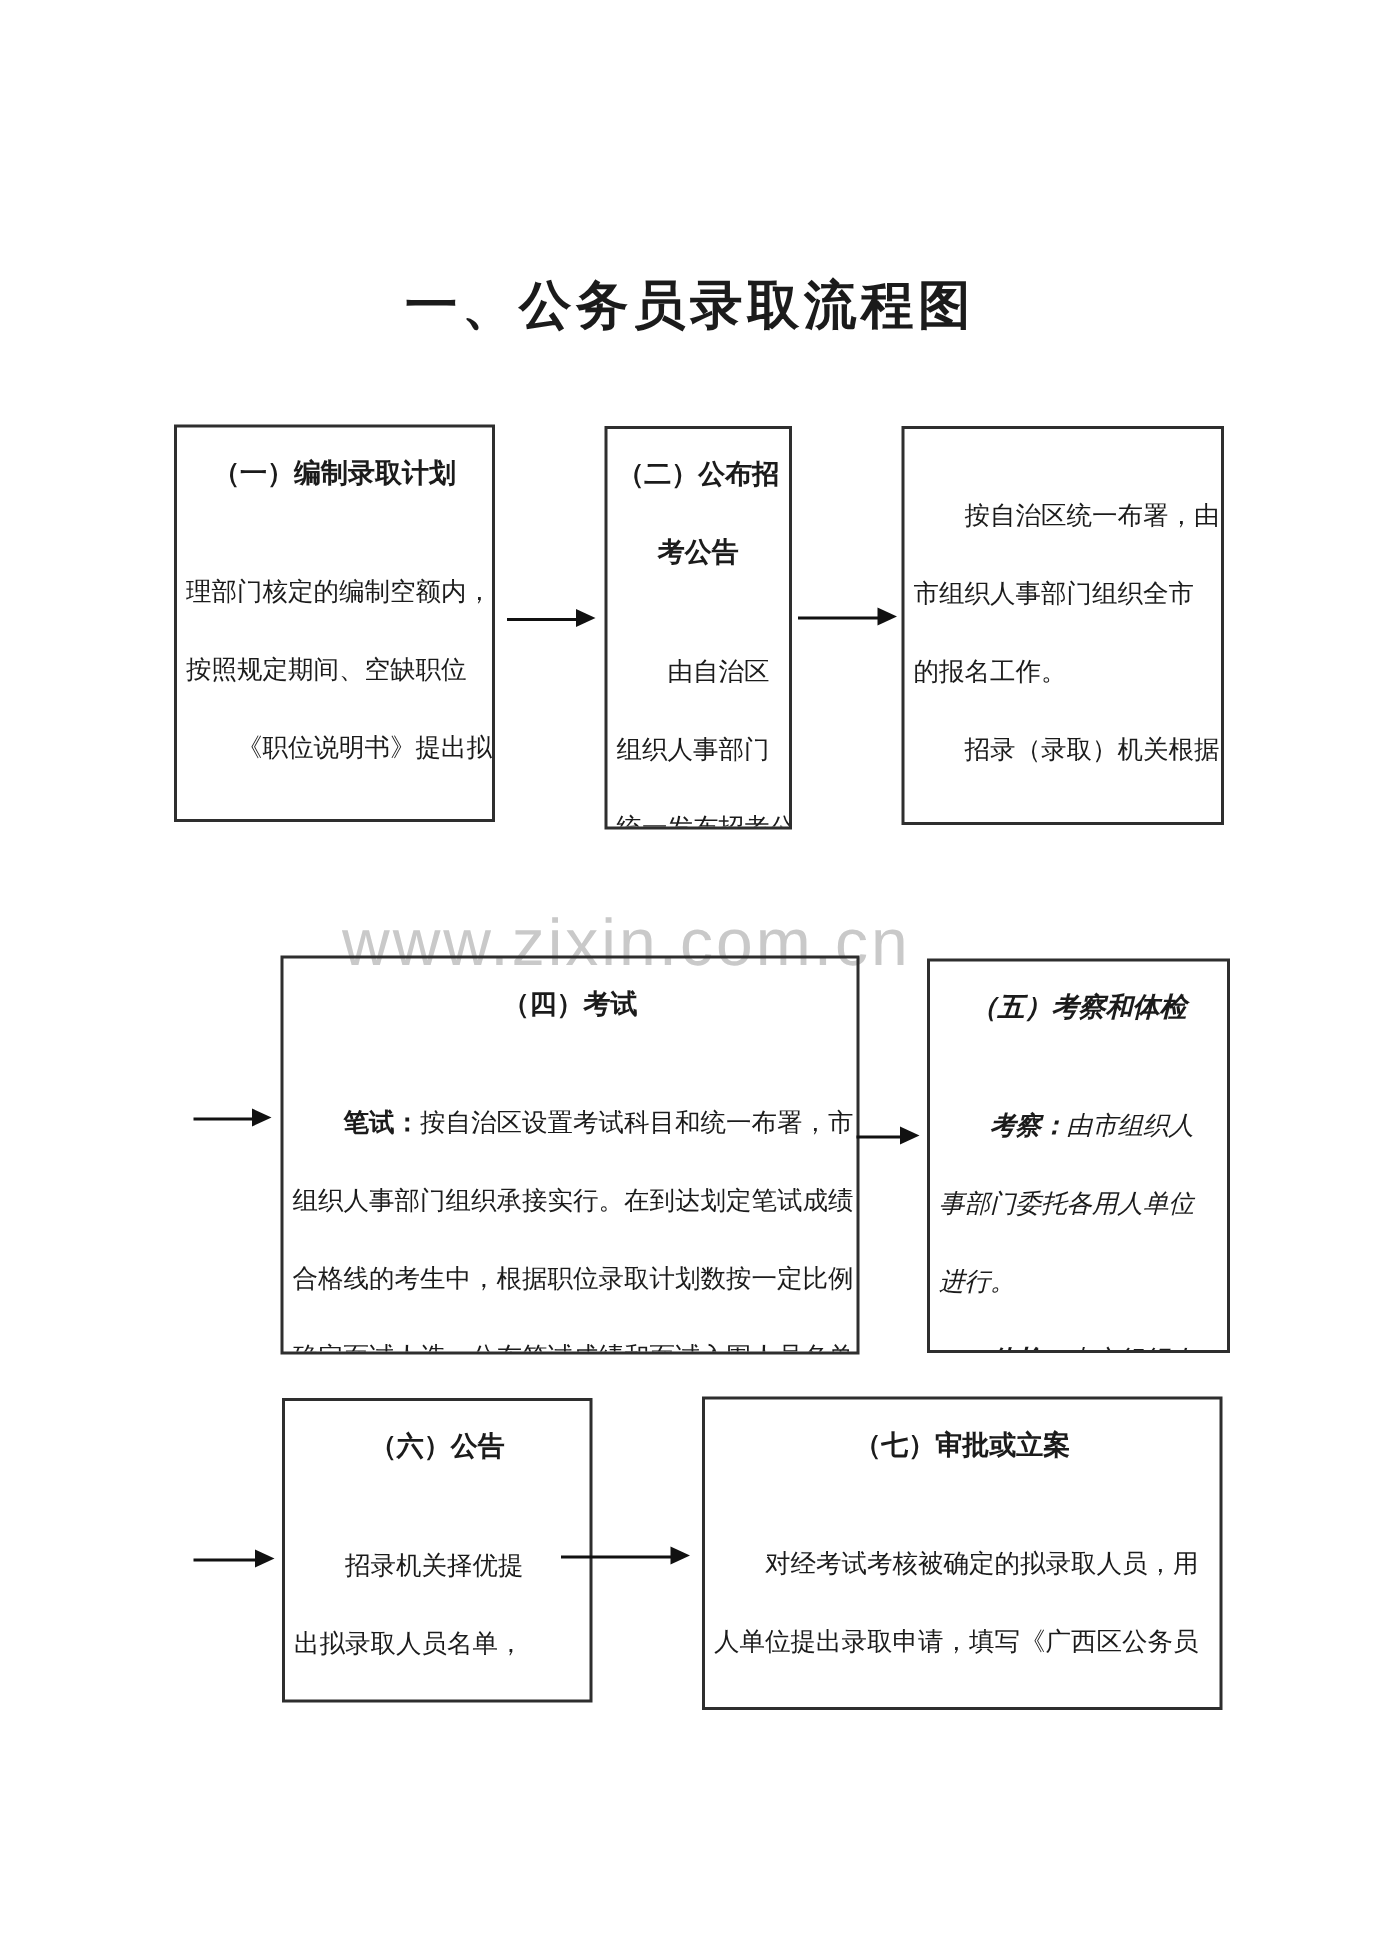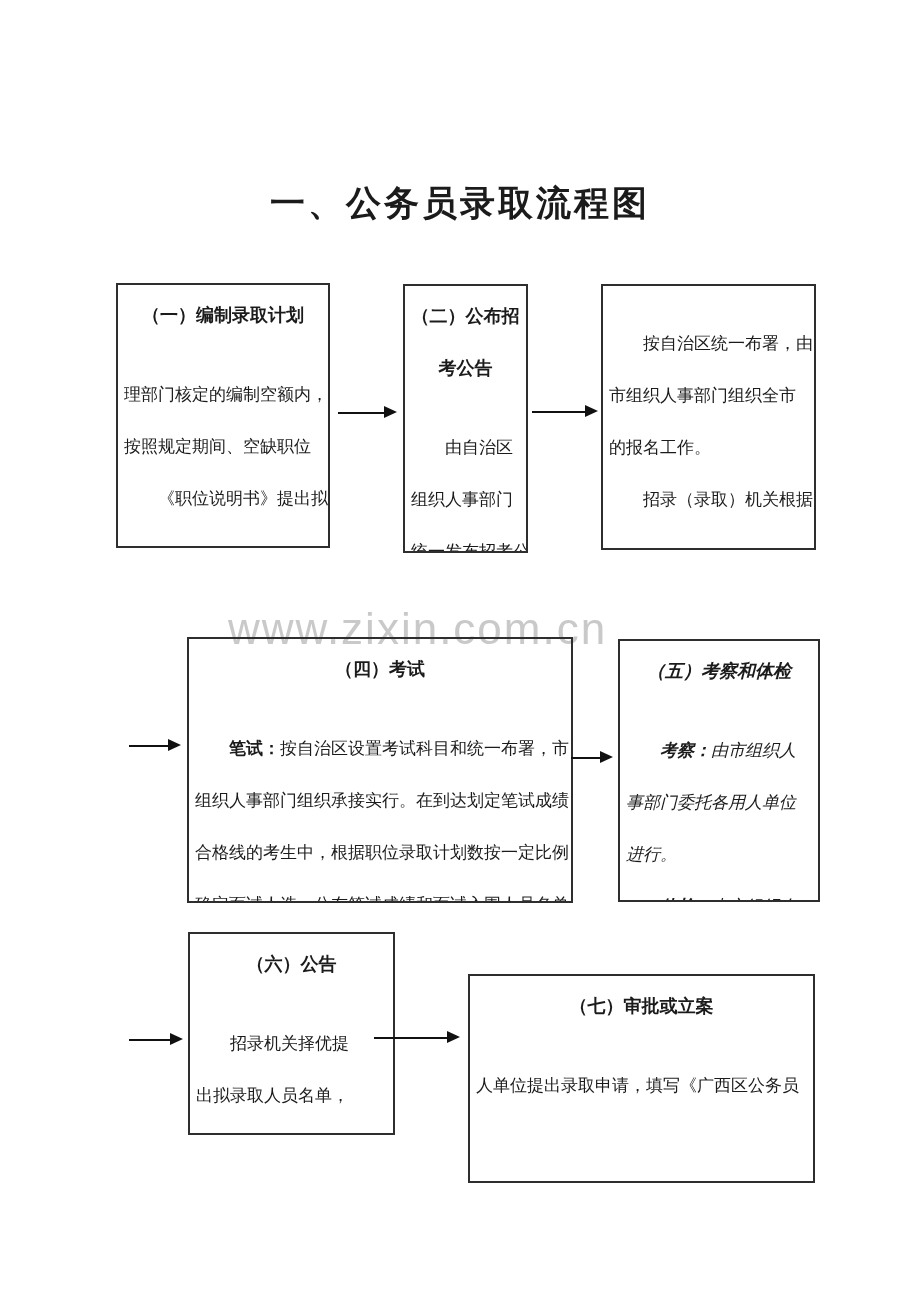--- a/index.html
+++ b/index.html
@@ -26,21 +26,21 @@
   .ln{font-size:17px;line-height:52px;white-space:nowrap;}
   .ln b{font-weight:bold;}
   .ind{text-indent:34px;}
   
   .b1{left:116px;top:283px;width:214px;height:265px;}
   .b2{left:403px;top:284px;width:125px;height:269px;}
   .b3{left:601px;top:284px;width:215px;height:266px;}
   .b4{left:187px;top:637px;width:386px;height:266px;}
   .b5{left:618px;top:639px;width:202px;height:263px;font-style:italic;}
   .b6{left:188px;top:932px;width:207px;height:203px;}
-  .b7{left:468px;top:931px;width:347px;height:209px;margin-top:43px;}
+  .b7{left:468px;top:931px;width:347px;height:209px;}
   
   .ar{position:absolute;height:2px;background:#111;z-index:1;}
   .ar::after{
     content:"";position:absolute;right:-12px;top:-6px;width:0;height:0;
     border-left:13px solid #111;border-top:6px solid transparent;border-bottom:6px solid transparent;
   }
   .a1{left:338px;top:412px;width:47px;}
   .a2{left:532px;top:411px;width:54px;}
   .a3{left:129px;top:745px;width:40px;}
   .a4{left:571px;top:757px;width:30px;}
@@ -120,17 +120,18 @@
       <div class="ln ind"><span>招录机关择优提</span></div>
       <div class="ln"><span>出拟录取人员名单，</span></div>
     </div>
   </div>
 
   <div class="ar a6"></div>
 
   <div class="box b7">
     <div class="bt">（七）审批或立案</div>
     <div class="body">
+      <div class="ln ind"><span>对经考试考核被确定的拟录取人员，用</span></div>
       <div class="ln"><span>人单位提出录取申请，填写《广西区公务员</span></div>
     </div>
   </div>
 
 </div>
 
 </body></html>

